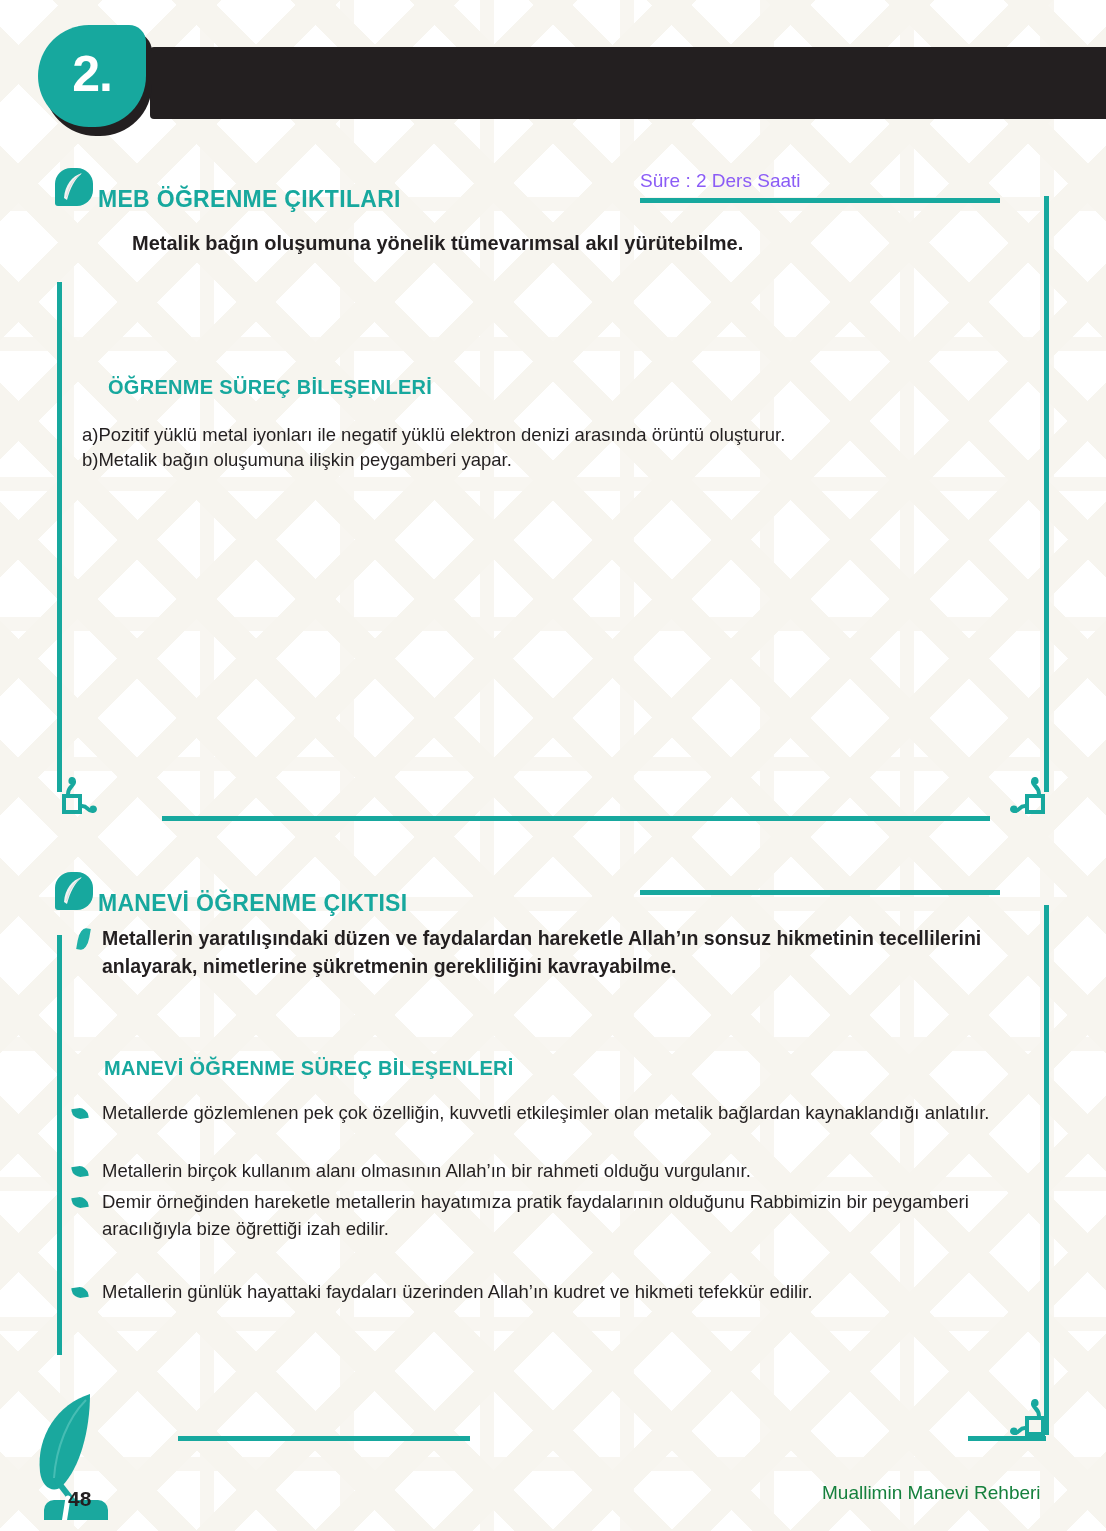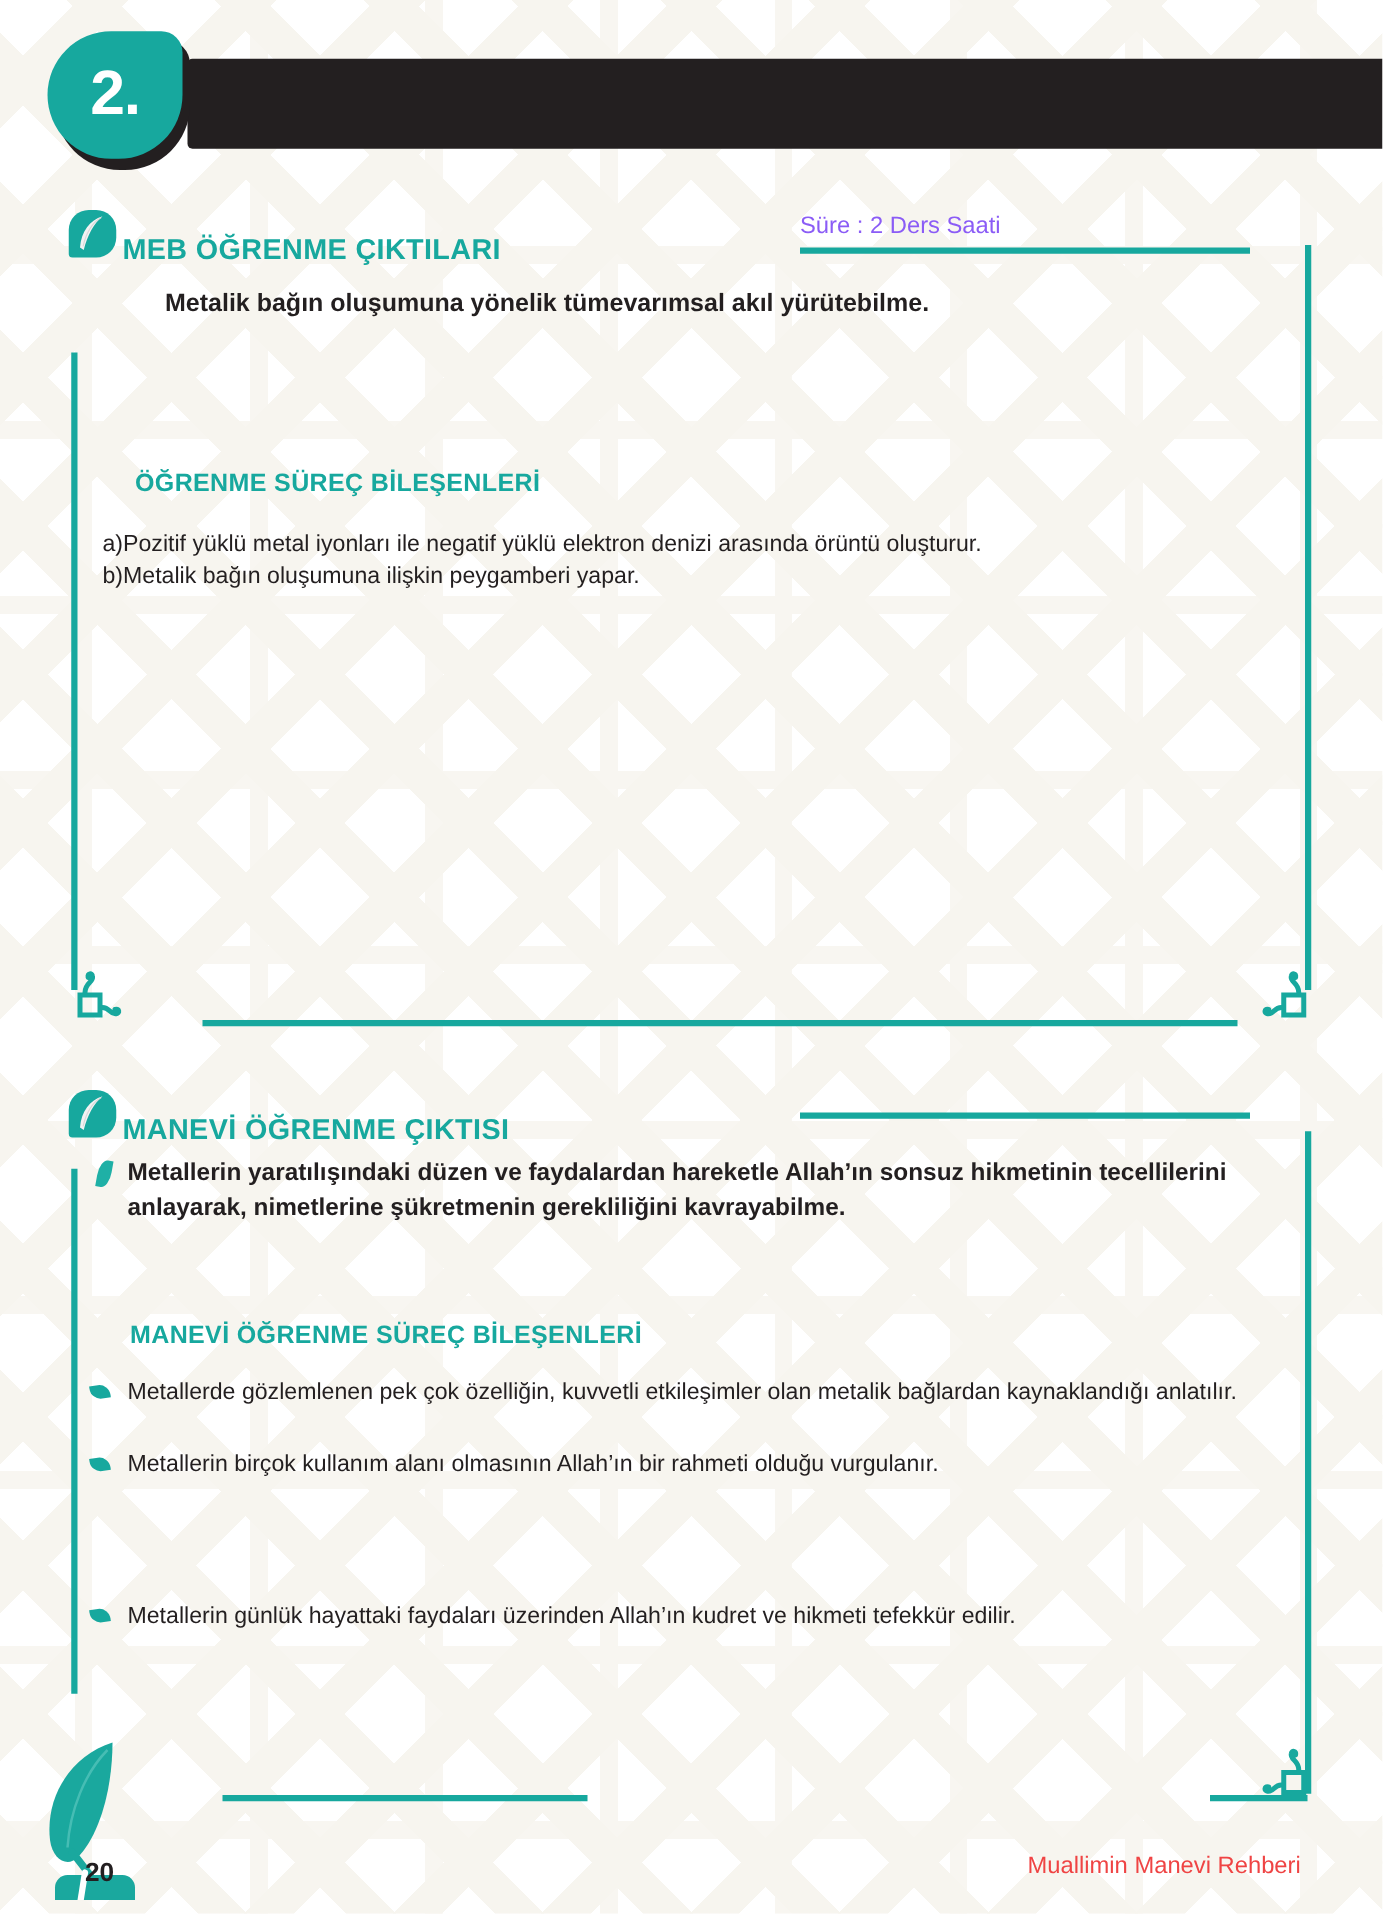--- a/index.html
+++ b/index.html
@@ -102,21 +102,21 @@
   .leaf-mark{
     position:absolute;width:11px;height:22px;background:#1fb0a6;
     border-radius:60% 0 60% 0;transform:rotate(10deg);
   }
 
   
   .orn{position:absolute;width:52px;height:52px;}
 
   
   .footer-text{
-    position:absolute;font-size:19px;color:#ef4444;
+    position:absolute;font-size:19px;color:#15803d;
   }
   .page-num{
     position:absolute;font-size:21px;font-weight:bold;color:#231f20;
   }
   .quill{position:absolute;left:28px;top:1390px;}
 </style>
 </head>
 <body>
 
 <div id="watermark"></div>
@@ -189,20 +189,24 @@
   <div class="sub-title" style="left:104px;top:1057px;">MANEVİ ÖĞRENME SÜREÇ BİLEŞENLERİ</div>
 
   <div class="bullet-row" style="left:72px;top:1158px;">
     <span class="bullet-mark"></span>
     <span class="bullet-text">Metallerin birçok kullanım alanı olmasının Allah’ın bir rahmeti olduğu vurgulanır.</span>
   </div>
   <div class="bullet-row" style="left:72px;top:1100px;">
     <span class="bullet-mark"></span>
     <span class="bullet-text">Metallerde gözlemlenen pek çok özelliğin, kuvvetli etkileşimler olan metalik bağlardan kaynaklandığı anlatılır.</span>
   </div>
+  <div class="bullet-row" style="left:72px;top:1189px;">
+    <span class="bullet-mark"></span>
+    <span class="bullet-text">Demir örneğinden hareketle metallerin hayatımıza pratik faydalarının olduğunu Rabbimizin bir peygamberi aracılığıyla bize öğrettiği izah edilir.</span>
+  </div>
   <div class="bullet-row" style="left:72px;top:1247px;margin-top:32px;">
     <span class="bullet-mark"></span>
     <span class="bullet-text">Metallerin günlük hayattaki faydaları üzerinden Allah’ın kudret ve hikmeti tefekkür edilir.</span>
   </div>
 
   <div class="orn" style="left:1000px;top:1392px;">
     <svg width="52" height="52" viewBox="0 0 52 52" style="transform:scaleX(-1);">
       <g fill="none" stroke="#17a89e" stroke-width="4" stroke-linecap="round">
         <rect x="9" y="26" width="16" height="16"></rect>
         <path d="M13 24 C13 16, 20 16, 19 11 C18.5 8, 15 8.5, 15.5 12"></path>
@@ -213,16 +217,16 @@
 
   <div class="quill">
     <svg width="120" height="130" viewBox="0 0 120 130">
       <path d="M62 4 C30 14, 8 46, 12 82 C14 98, 26 104, 34 96 C52 78, 62 40, 62 4 Z" fill="#1aa89e"></path>
       <path d="M58 10 C40 28, 28 58, 26 88" stroke="#46bdb4" stroke-width="2" fill="none"></path>
       <path d="M30 92 L44 110" stroke="#1aa89e" stroke-width="6" stroke-linecap="round"></path>
       <path d="M26 110 h44 a10 10 0 0 1 10 10 v18 a10 10 0 0 1 -10 10 h-44 a10 10 0 0 1 -10 -10 v-18 a10 10 0 0 1 10 -10 z" fill="#1aa89e"></path>
       <path d="M40 108 L34 146" stroke="#ffffff" stroke-width="5" stroke-linecap="round"></path>
     </svg>
   </div>
-  <div class="page-num" style="left:68px;top:1487px;">20</div>
+  <div class="page-num" style="left:68px;top:1487px;">48</div>
   <div class="footer-text" style="left:822px;top:1482px;">Muallimin Manevi Rehberi</div>
 
 </div>
 
 </body></html>

